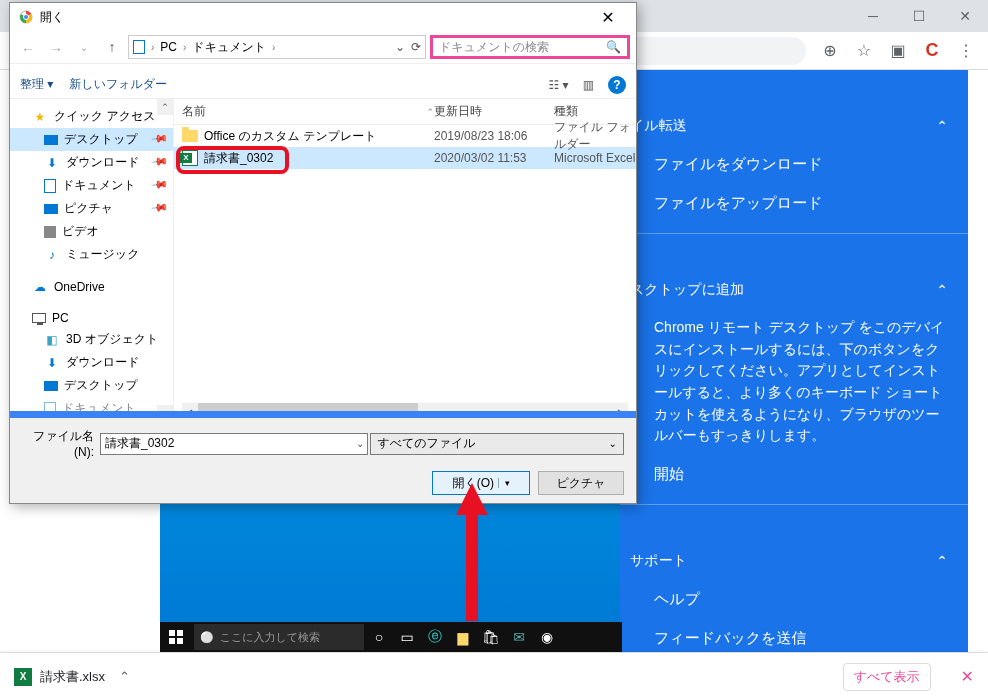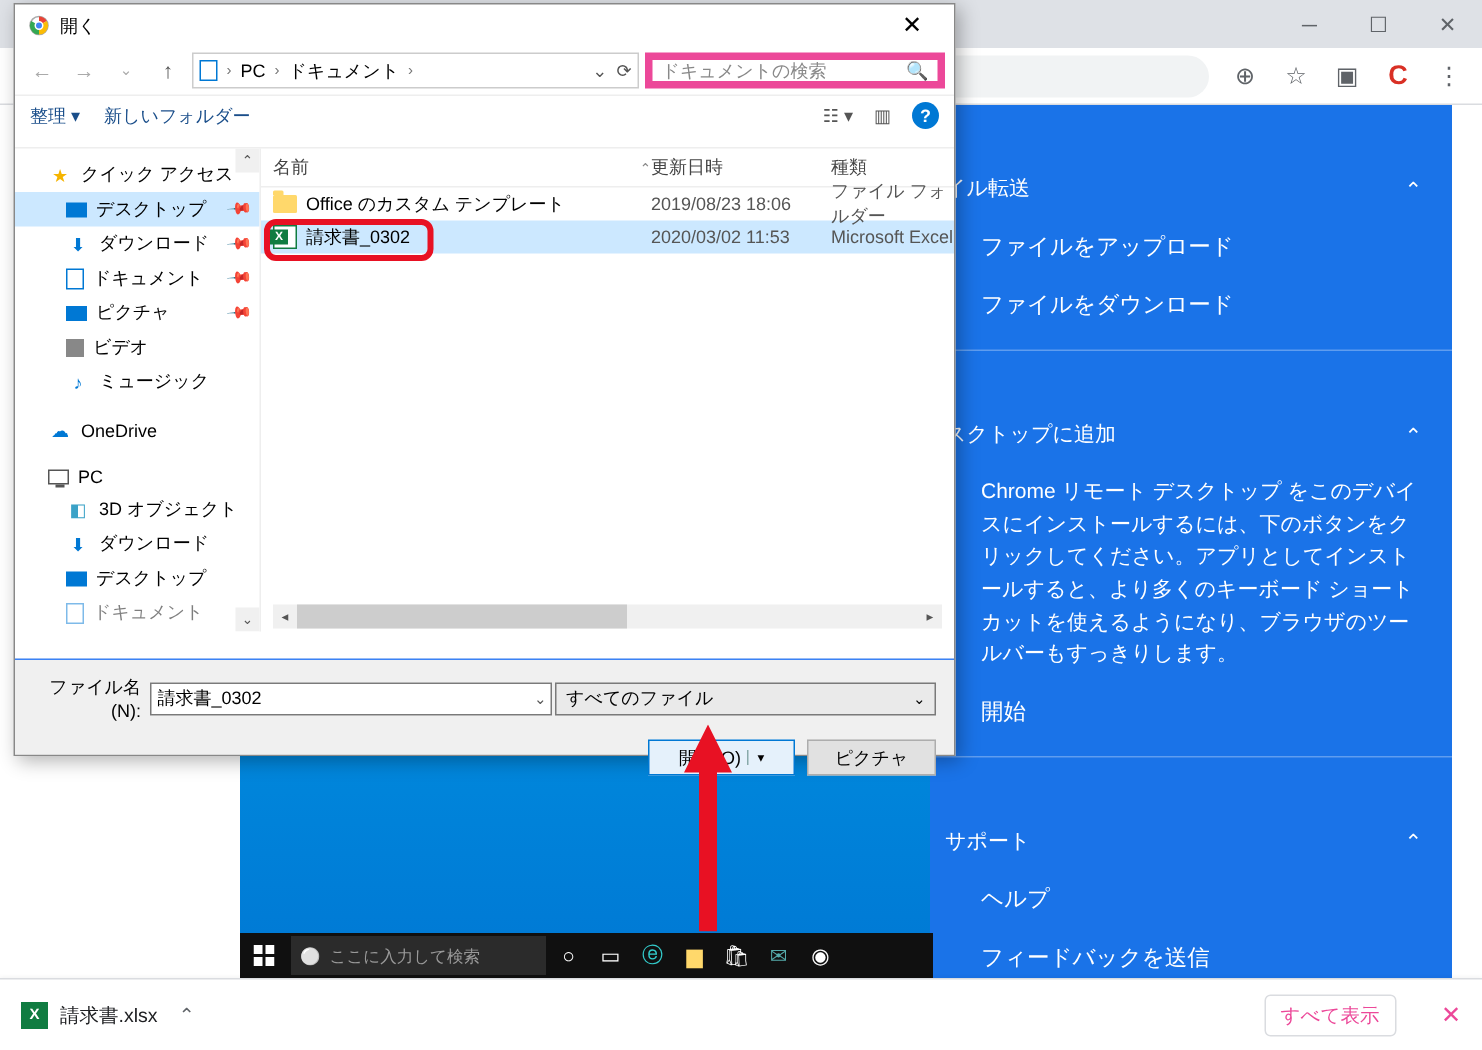--- a/index.html
+++ b/index.html
@@ -32,22 +32,22 @@
   .dialog { position:absolute; left:9px; top:2px; width:628px; height:502px; background:#fff; border:1px solid #888; box-shadow: 3px 3px 12px rgba(0,0,0,.3); }
   .dlg-title { height:28px; display:flex; align-items:center; padding:12px 8px; font-size:12px; }
   .dlg-title .sp { flex:1; }
   .dlg-close { width:40px; height:26px; display:flex; align-items:center; justify-content:center; font-size:16px; }
   .dlg-nav { height:32px; display:flex; align-items:center; padding:0 6px; gap:4px; }
   .nav-arrow { width:24px; height:24px; display:flex; align-items:center; justify-content:center; color:#555; font-size:14px; }
   .nav-arrow.dis { color:#aaa; }
   .nav-path { flex:1; height:24px; border:1px solid #ccc; display:flex; align-items:center; padding:0 4px; font-size:12px; gap:6px; }
   .nav-path .chev { color:#777; font-size:10px; }
   .nav-path .pathend { margin-left:auto; display:flex; gap:6px; color:#555; }
-  .nav-search { width:200px; height:24px; border:5px solid #ec4899; display:flex; align-items:center; padding:0 6px; font-size:12px; color:#888; justify-content:space-between; }
-  .dlg-bar { height:36px; border-top:1px solid #eee; border-bottom:1px solid #eee; display:flex; align-items:flex-end; padding:12px 10px; font-size:12px; color:#1a4e8a; }
+  .nav-search { width:200px; height:24px; border:3px solid #ec4899; display:flex; align-items:center; padding:0 6px; font-size:12px; color:#888; justify-content:space-between; }
+  .dlg-bar { height:36px; border-top:1px solid #eee; border-bottom:1px solid #eee; display:flex; align-items:flex-start; padding:12px 10px; font-size:12px; color:#1a4e8a; }
   .dlg-bar .right { margin-left:auto; display:flex; gap:14px; align-items:center; color:#555; }
   .help-circ { width:18px; height:18px; border-radius:50%; background:#0078d4; color:#fff; display:flex; align-items:center; justify-content:center; font-size:12px; font-weight:bold;}
   .dlg-body { display:flex; height:322px; }
   .tree { width:164px; border-right:1px solid #eee; overflow:hidden; position:relative; font-size:12px; padding-top:6px; }
   .tree-scroll-up { position:absolute; top:0; right:0; width:16px; height:16px; background:#f0f0f0; display:flex; align-items:center; justify-content:center; font-size:9px; color:#555;}
   .tree-scroll-down { position:absolute; bottom:0; right:0; width:16px; height:16px; background:#f0f0f0; display:flex; align-items:center; justify-content:center; font-size:9px; color:#555;}
   .tree-item { display:flex; align-items:center; gap:6px; padding:3px 6px 3px 22px; }
   .tree-item.lvl2 { padding-left:34px; }
   .tree-item.sel { background:#cce8ff; }
   .pin { margin-left:auto; color:#555; font-size:11px; transform:rotate(40deg); }
@@ -60,21 +60,21 @@
   .fl-row .c1{ width:252px; display:flex; align-items:center; gap:6px;} .fl-row .c2{width:120px; color:#555;} .fl-row .c3{flex:1; color:#555;}
   .folder-icn { width:16px; height:12px; background:#ffd86b; border-radius:1px; position:relative; }
   .folder-icn::before{content:""; position:absolute; top:-3px; left:0; width:7px; height:3px; background:#ffd86b; border-radius:1px 1px 0 0;}
   .excel-icn { width:16px; height:16px; background:#fff; border:1px solid #107c41; position:relative; }
   .excel-icn::before{content:"X"; position:absolute; left:-3px; top:2px; width:12px; height:10px; background:#107c41; color:#fff; font-size:8px; line-height:10px; text-align:center; font-weight:bold;}
   .red-highlight { position:absolute; left:176px; top:146px; width:113px; height:28px; border:4px solid #e81123; border-radius:8px; pointer-events:none; z-index:5;}
   .hscroll { position:absolute; left:172px; bottom:84px; right:8px; height:16px; background:#f0f0f0; }
   .hscroll .thumb{ position:absolute; left:16px; top:0; width:220px; height:16px; background:#cdcdcd;}
   .hscroll .ar{ position:absolute; top:0; width:16px; height:16px; display:flex; align-items:center; justify-content:center; font-size:9px; color:#555;}
   .hscroll .ar.l{left:0;} .hscroll .ar.r{right:0;}
-  .dlg-bottom { position:absolute; left:0; right:0; bottom:0; height:64px; background:#f0f0f0; border-top:1px solid #3b82f6; padding:10px 12px; }
+  .dlg-bottom { position:absolute; left:0; right:0; bottom:0; height:92px; background:#f0f0f0; border-top:7px solid #3b82f6; padding:10px 12px; }
   .fn-row{ display:flex; align-items:center; gap:6px; font-size:12px; }
   .fn-label{ width:72px; text-align:right; }
   .fn-input{ width:268px; height:22px; border:1px solid #7a7a7a; background:#fff; padding:0 4px; font-size:12px; }
   .fn-combo{ flex:1; height:22px; border:1px solid #7a7a7a; background:#eaeaea; padding:0 6px; display:flex; align-items:center; justify-content:space-between; font-size:12px;}
   .btn-row{ display:flex; justify-content:flex-end; gap:8px; margin-top:12px;}
   .btn { width:86px; height:24px; border:1px solid #adadad; background:#e1e1e1; font-size:12px; display:flex; align-items:center; justify-content:center;}
   .btn.primary{ border:1px solid #0078d4; background:#e5f1fb;}
 
   
   .red-arrow { position:absolute; left:454px; top:483px; width:36px; height:138px; pointer-events:none; z-index:10;}
@@ -121,22 +121,22 @@
     <div class="chrome-icon">⋮</div>
   </div>
 </div>
 
 <div class="bluepanel">
   <div class="bp-left-gradient"></div>
   <div class="bp-section-head">
     <span>イル転送</span>
     <span>⌃</span>
   </div>
+  <div class="bp-item">ファイルをダウンロード</div>
   <div class="bp-item">ファイルをアップロード</div>
-  <div class="bp-item">ファイルをダウンロード</div>
   <div class="bp-border"></div>
   <div class="bp-section-head">
     <span>スクトップに追加</span>
     <span>⌃</span>
   </div>
   <div class="bp-desc">Chrome リモート デスクトップ をこのデバイスにインストールするには、下のボタンをクリックしてください。アプリとしてインストールすると、より多くのキーボード ショートカットを使えるようになり、ブラウザのツールバーもすっきりします。</div>
   <div class="bp-item">開始</div>
   <div class="bp-border"></div>
   <div class="bp-section-head">
     <span>サポート</span>

